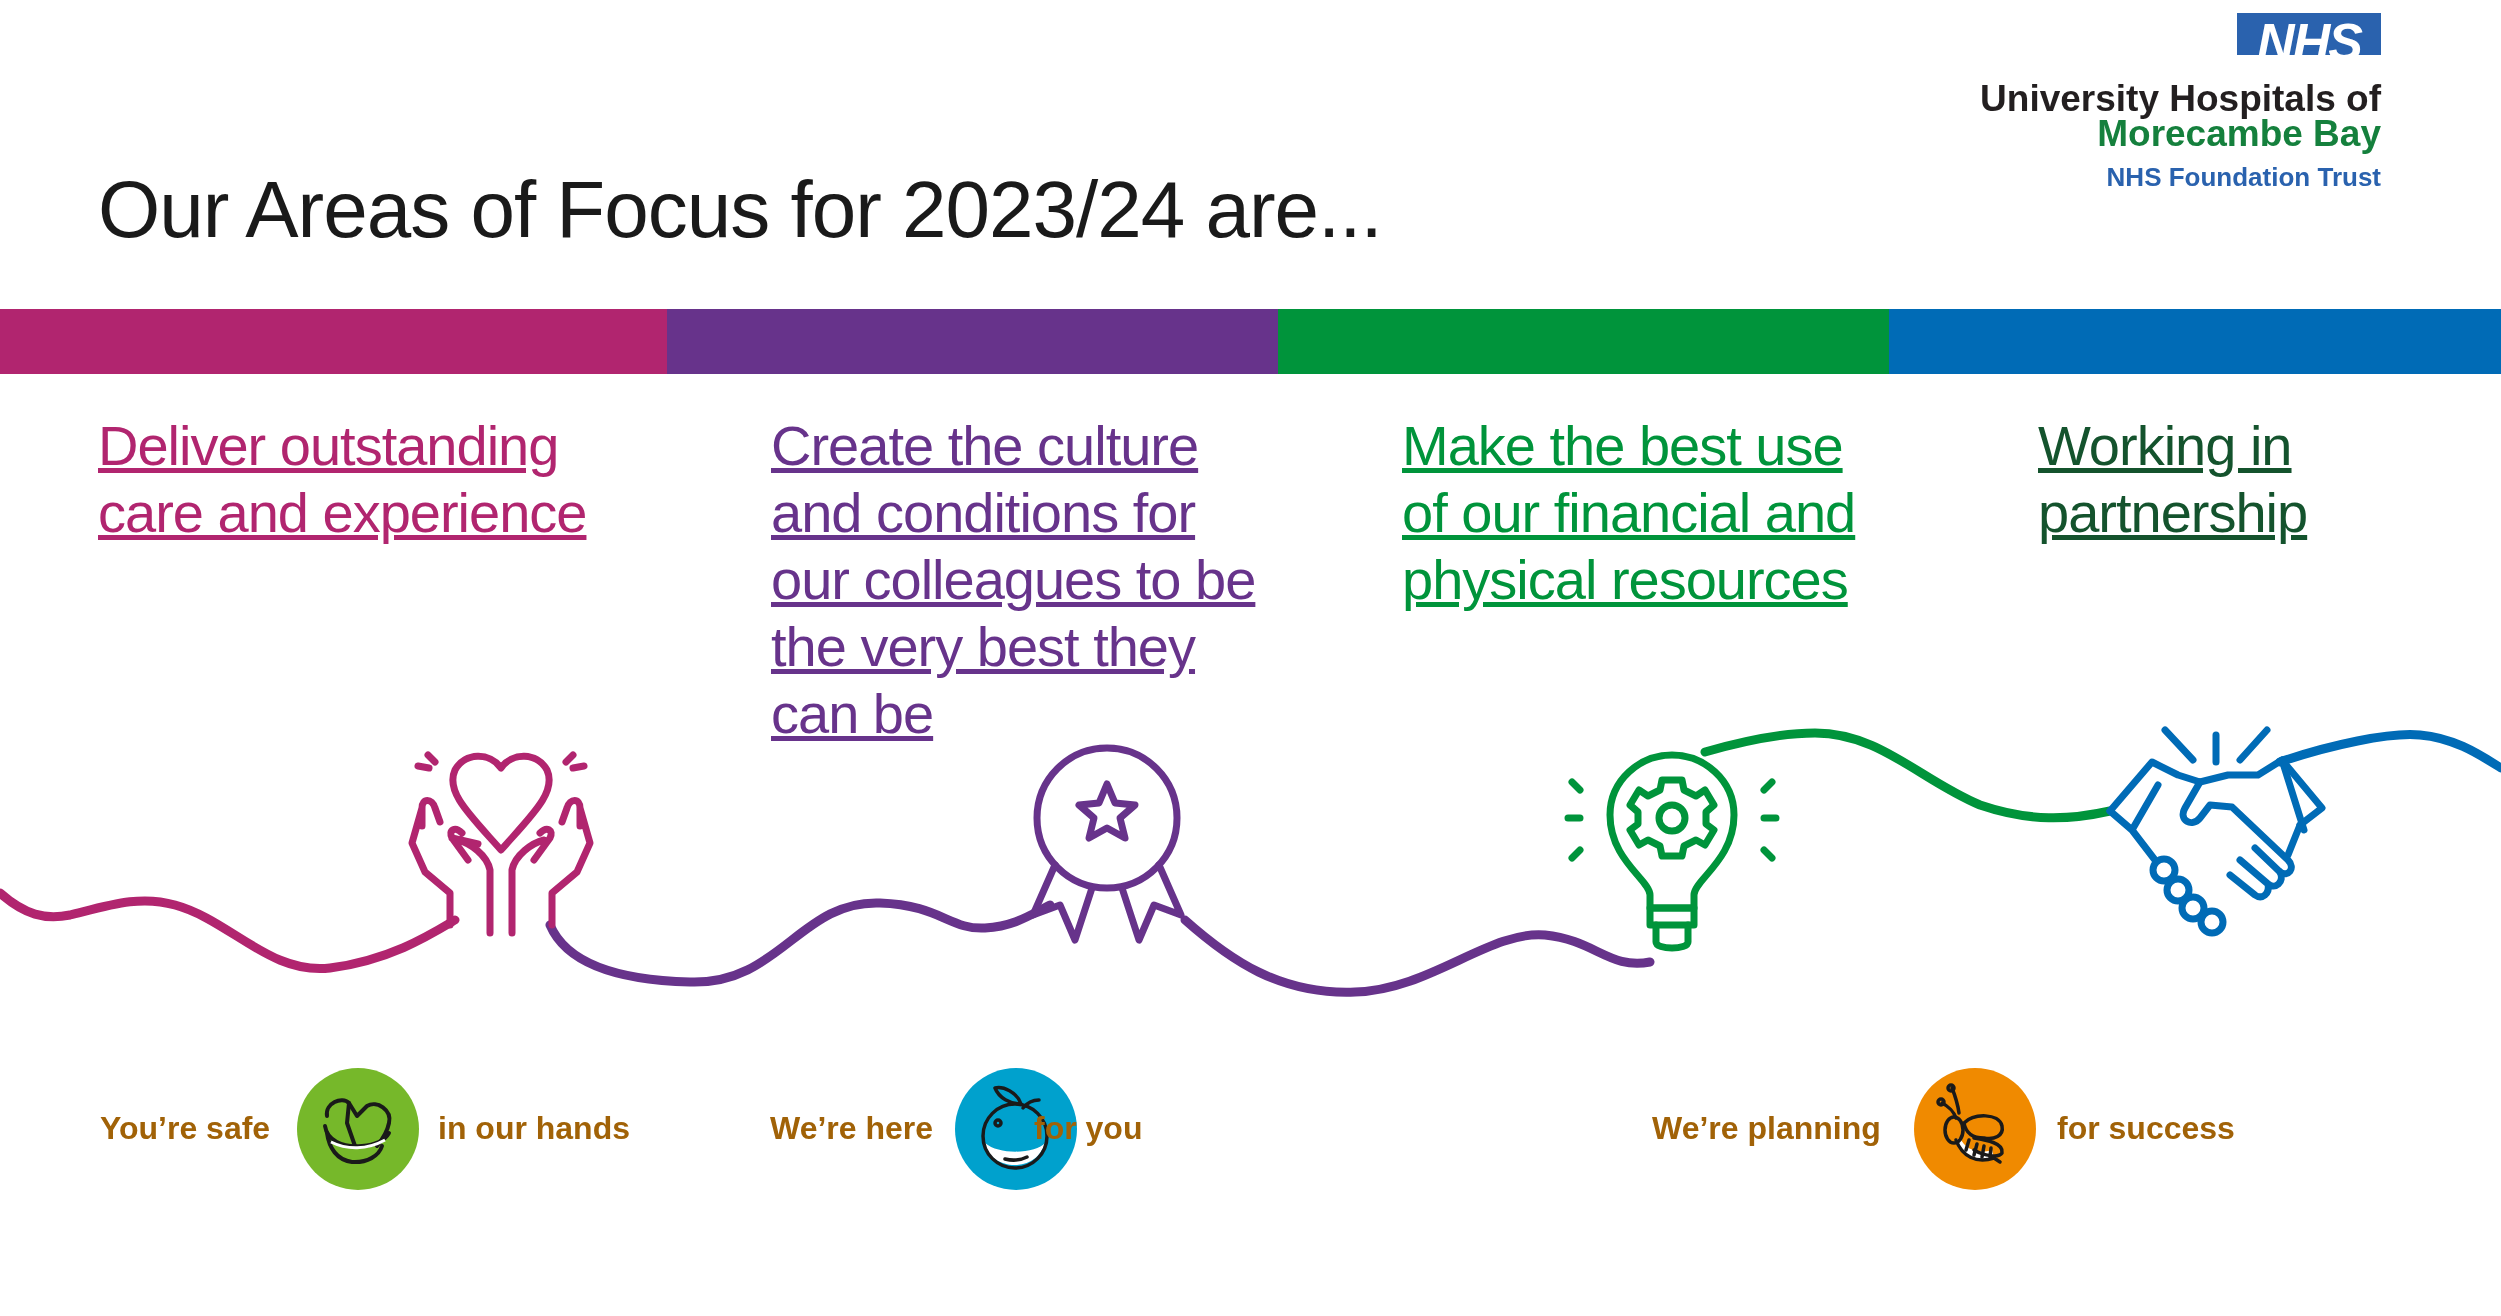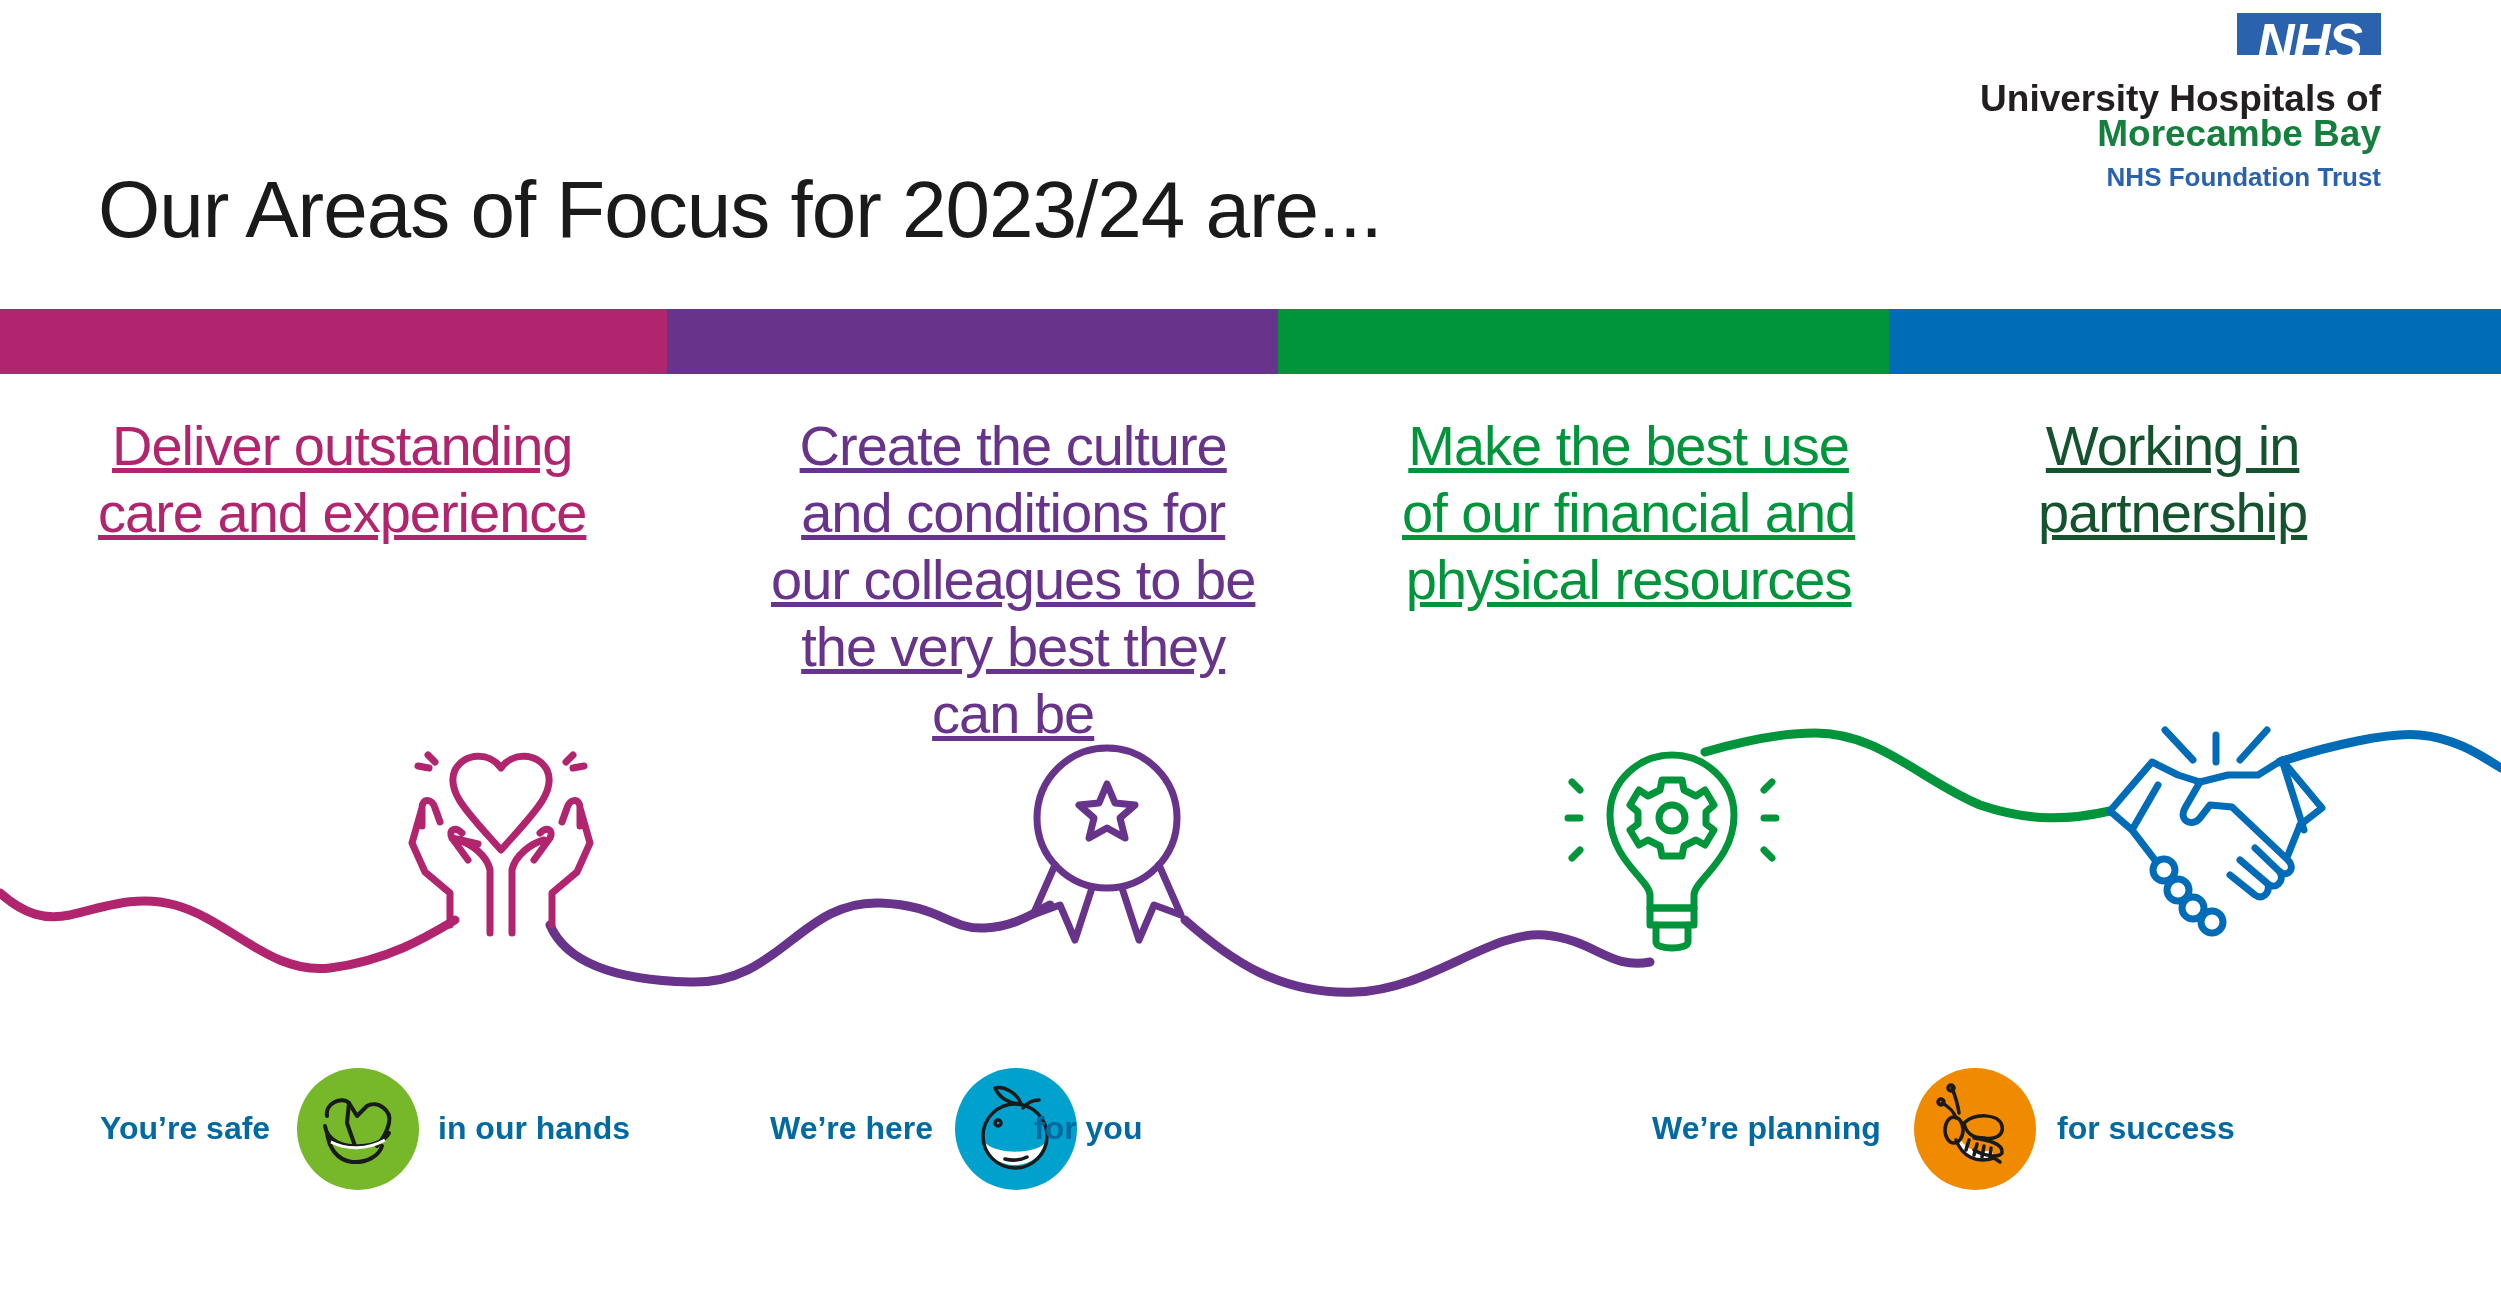--- a/index.html
+++ b/index.html
@@ -1,18 +1,18 @@
 <!DOCTYPE html>
 <html><head>
 <meta charset="utf-8">
 <style>
   html, body { margin: 0; padding: 0; background: #ffffff; }
   body { width: 2501px; height: 1316px; position: relative; overflow: hidden;
          font-family: "Liberation Sans", "DejaVu Sans", sans-serif; color: #1a1a1a; }
-  .abs { position: absolute; text-align: center; }
+  .abs { position: absolute; }
 
   
   .nhs-box { left: 2237px; top: 13px; width: 144px; height: 42px; background: #2a62ae;
              color: #fff; font-weight: bold; font-style: italic; font-size: 52px;
              line-height: 58px; text-align: center; letter-spacing: -2px; }
   .org { right: 120px; text-align: left; font-weight: bold; white-space: nowrap; }
   .org-l1 { top: 78px; font-size: 37px; color: #231f20; line-height: 42px; }
   .org-l2 { top: 113px; font-size: 37px; color: #15803d; line-height: 42px; }
   .org-l3 { top: 162px; font-size: 26px; color: #2a62ae; line-height: 30px; }
 
@@ -22,21 +22,21 @@
 
   
   .bar { top: 309px; height: 65px; }
 
   
   .area { top: 412px; font-size: 56px; line-height: 67px; white-space: pre-line;
           letter-spacing: -1px; text-decoration: underline; }
 
   
   .vtext { top: 1108px; font-size: 32px; line-height: 40px; font-weight: bold;
-           color: #0369a1; white-space: nowrap; }
+           color: #a16207; white-space: nowrap; }
   .vcircle { width: 122px; height: 122px; border-radius: 50%; top: 1068px; }
   .vcircle svg { width: 122px; height: 122px; display: block; }
 
   svg.lines { position: absolute; left: 0; top: 0; }
 </style>
 </head>
 <body>
 
 <div class="abs nhs-box">NHS</div>
 <div class="abs org org-l1">University Hospitals of</div>

